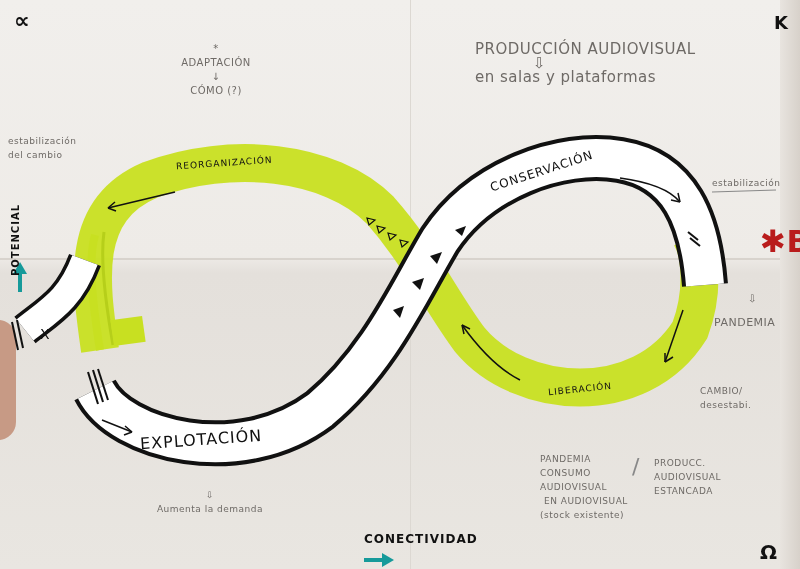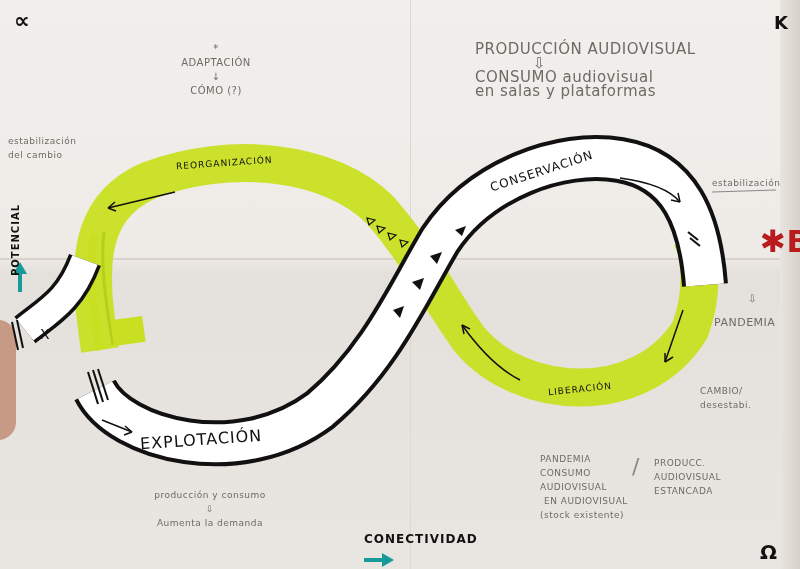--- a/index.html
+++ b/index.html
@@ -108,39 +108,37 @@
 </div>
 
 <div class="note" style="left:8px;top:134px;font-size:9px;">
   <div>estabilización</div>
   <div>del cambio</div>
 </div>
 
 <div class="note" style="left:452px;top:42px;font-size:15px;margin-left:23px;">
   <div>PRODUCCIÓN AUDIOVISUAL</div>
   <div style="padding-left:58px;">⇩</div>
-  <div>CONSUMO audiovisual</div>
   <div>en salas y plataformas</div>
 </div>
 
 <div class="note" style="left:712px;top:176px;font-size:9px;">estabilización</div>
 
 <div class="note teal" style="left:716px;top:226px;font-size:31px;line-height:30px;color:#b91c1c;font-weight:bold;margin-left:44px;">
   <span>✱</span><span>BAN</span>
 </div>
 <div class="note" style="left:748px;top:292px;">⇩</div>
 <div class="note" style="left:714px;top:316px;font-size:11px;text-align:center;">PANDEMIA</div>
 
 <div class="note" style="left:700px;top:384px;font-size:9px;">
   <div>CAMBIO/</div>
   <div>desestabi.</div>
 </div>
 
 <div class="note" style="left:110px;top:488px;font-size:9px;text-align:center;width:200px;">
-  <div>producción y consumo</div>
   <div>⇩</div>
   <div>Aumenta la demanda</div>
 </div>
 
 <div class="note" style="left:540px;top:452px;font-size:9px;">
   <div>PANDEMIA</div>
   <div>CONSUMO</div>
   <div>AUDIOVISUAL</div>
   <div style="padding-left:4px;">EN AUDIOVISUAL</div>
   <div>(stock existente)</div>

